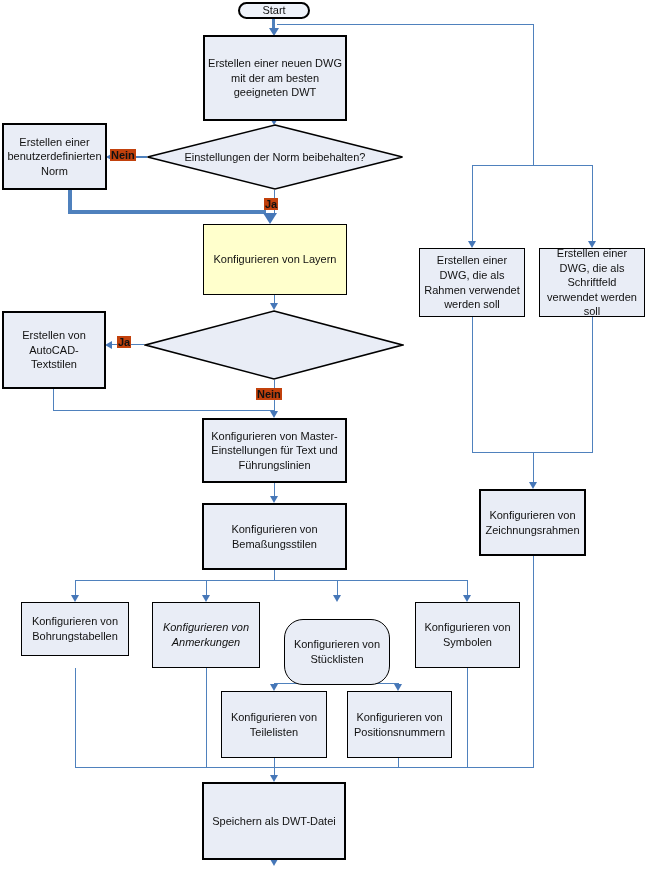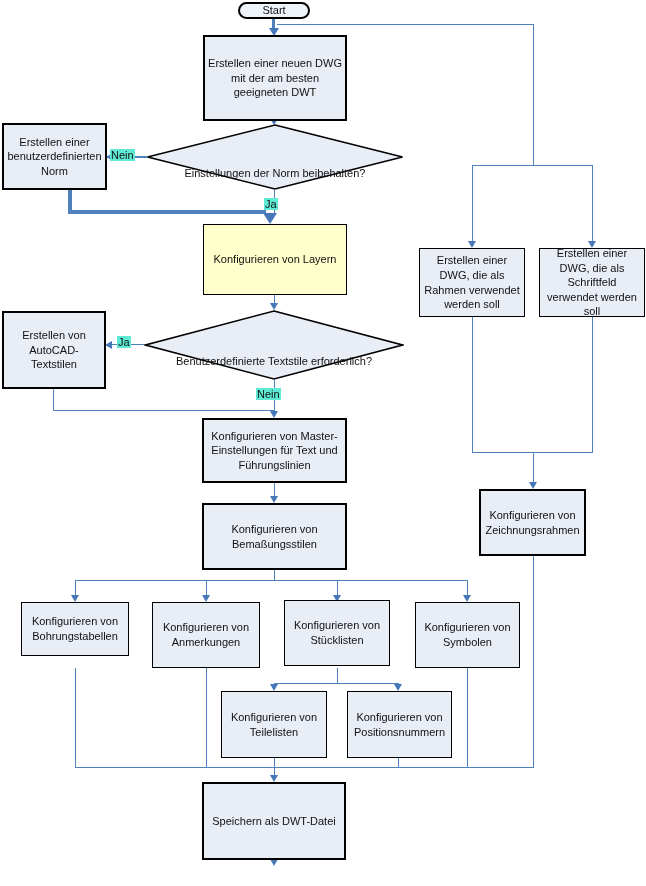--- a/index.html
+++ b/index.html
@@ -11,31 +11,31 @@
     position:absolute;box-sizing:border-box;background:#E9EDF6;border:1px solid #000;
     display:flex;align-items:center;justify-content:center;text-align:center;
     padding:2px 3px;line-height:1.32;
   }
   .thick{border-width:2px;}
   .pill{border-radius:9px;border:2px solid #000;background:#EFF3FA;}
   .yellow{background:#FFFFCC;border-width:1px;align-items:center;}
   .diamond{position:absolute;}
   .diamond svg{position:absolute;left:0;top:0;width:100%;height:100%;}
   .diamond .dlabel{
-    position:absolute;left:8%;top:16px;width:84%;height:100%;
+    position:absolute;left:8%;top:0;width:84%;height:100%;
     display:flex;align-items:center;justify-content:center;text-align:center;line-height:1.3;
   }
   .line{position:absolute;background:#4F81BD;}
   .ah-d{position:absolute;width:0;height:0;
     border-left:4px solid transparent;border-right:4px solid transparent;border-top:7px solid #4677B8;}
   .ah-d.big{border-left-width:7px;border-right-width:7px;border-top-width:11px;}
   .ah-d.med{border-left-width:5px;border-right-width:5px;border-top-width:8px;}
   .ah-l{position:absolute;width:0;height:0;
     border-top:4px solid transparent;border-bottom:4px solid transparent;border-right:7px solid #4677B8;}
-  .edge-label{position:absolute;background:#5eead4;padding:0 1px;line-height:1.1;}
+  .edge-label{position:absolute;background:#c2410c;padding:0 1px;line-height:1.1;font-weight:bold;}
 </style>
 </head>
 <body>
 
 <div id="canvas">
 
   <div class="line" style="left:272px;top:19px;width:3px;height:10px;"></div>
   <div class="ah-d med" style="left:269px;top:28px;"></div>
 
   <div class="line" style="left:277px;top:24px;width:257px;height:1px;"></div>
@@ -132,42 +132,41 @@
   </div>
 
   <div class="node yellow" style="left:203px;top:224px;width:144px;height:71px;">
     <span>Konfigurieren von Layern</span>
   </div>
 
   <div class="diamond" style="left:144px;top:310px;width:260px;height:70px;">
     <svg viewBox="0 0 260 70" preserveAspectRatio="none">
       <polygon points="130,1 258.5,35 130,69 1.5,35" fill="#E9EDF6" stroke="#000" stroke-width="1.6"></polygon>
     </svg>
-    <div class="dlabel">Benutzerdefinierte Textstile erforderlich?</div>
   </div>
 
   <div class="node thick" style="left:2px;top:311px;width:104px;height:78px;">
     <span>Erstellen von AutoCAD-Textstilen</span>
   </div>
 
   <div class="node thick" style="left:202px;top:418px;width:145px;height:65px;">
     <span>Konfigurieren von Master-Einstellungen für Text und Führungslinien</span>
   </div>
 
   <div class="node thick" style="left:202px;top:503px;width:145px;height:67px;">
     <span>Konfigurieren von Bemaßungsstilen</span>
   </div>
 
   <div class="node" style="left:21px;top:602px;width:108px;height:54px;">
     <span>Konfigurieren von Bohrungstabellen</span>
   </div>
-  <div class="node" style="left:152px;top:602px;width:108px;height:66px;">
+  <div class="node" style="left:152px;top:602px;width:108px;height:66px;font-style:italic;">
     <span>Konfigurieren von Anmerkungen</span>
   </div>
-  <div class="node" style="left:284px;top:600px;width:106px;height:66px;">
+  <div class="node" style="left:284px;top:619px;width:106px;height:66px;border-radius:19px;">
     <span>Konfigurieren von Stücklisten</span>
   </div>
   <div class="node" style="left:415px;top:602px;width:105px;height:66px;">
     <span>Konfigurieren von Symbolen</span>
   </div>
 
   <div class="node" style="left:221px;top:691px;width:106px;height:67px;">
     <span>Konfigurieren von Teilelisten</span>
   </div>
   <div class="node" style="left:347px;top:691px;width:105px;height:67px;">

